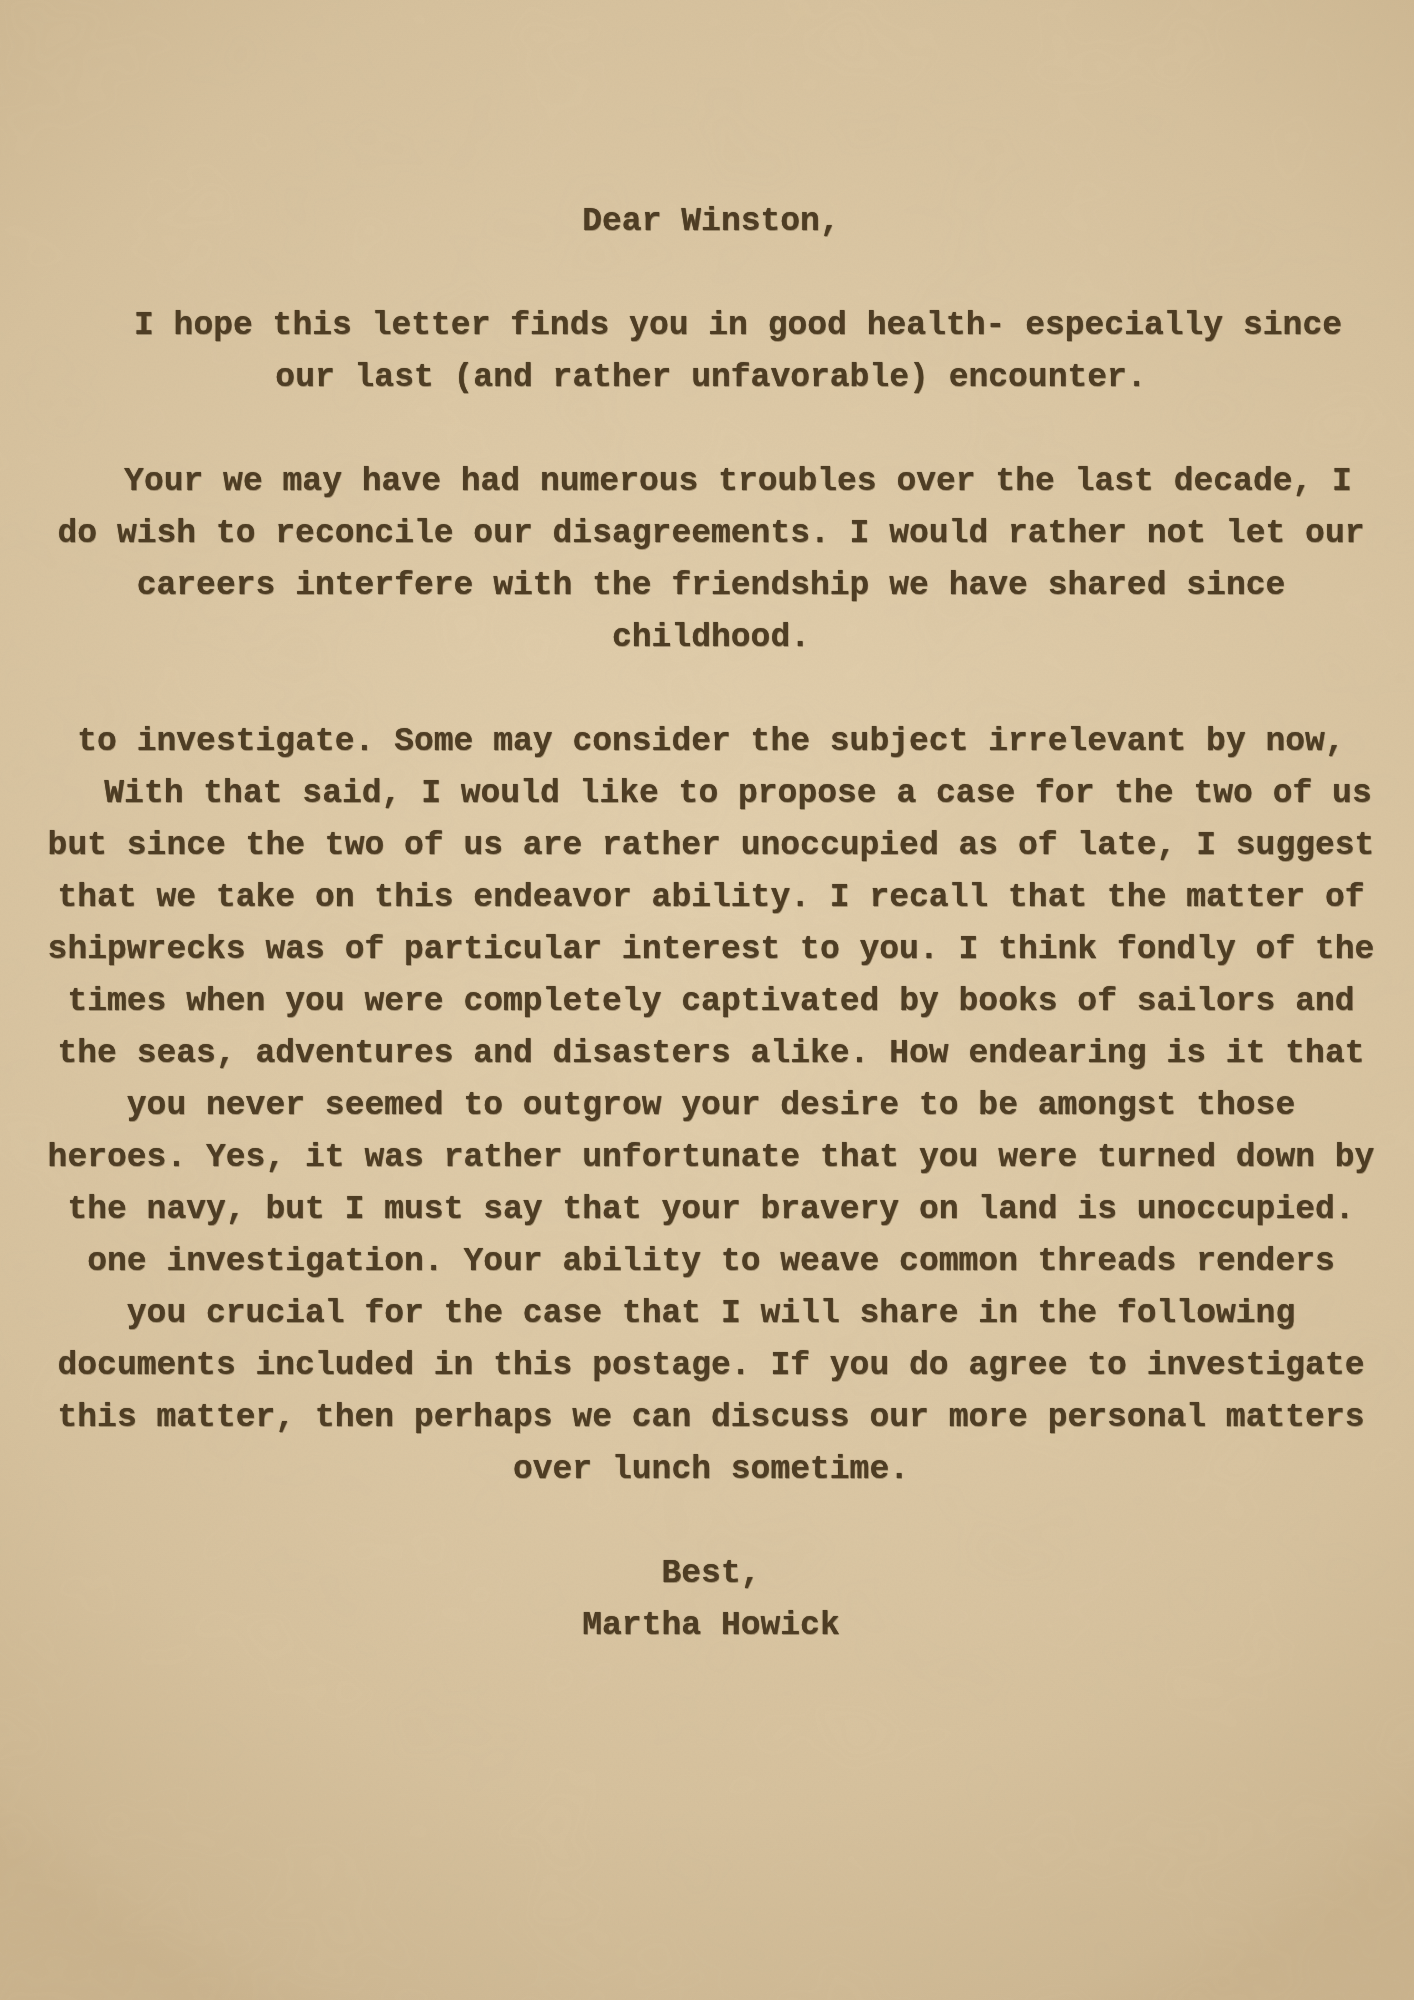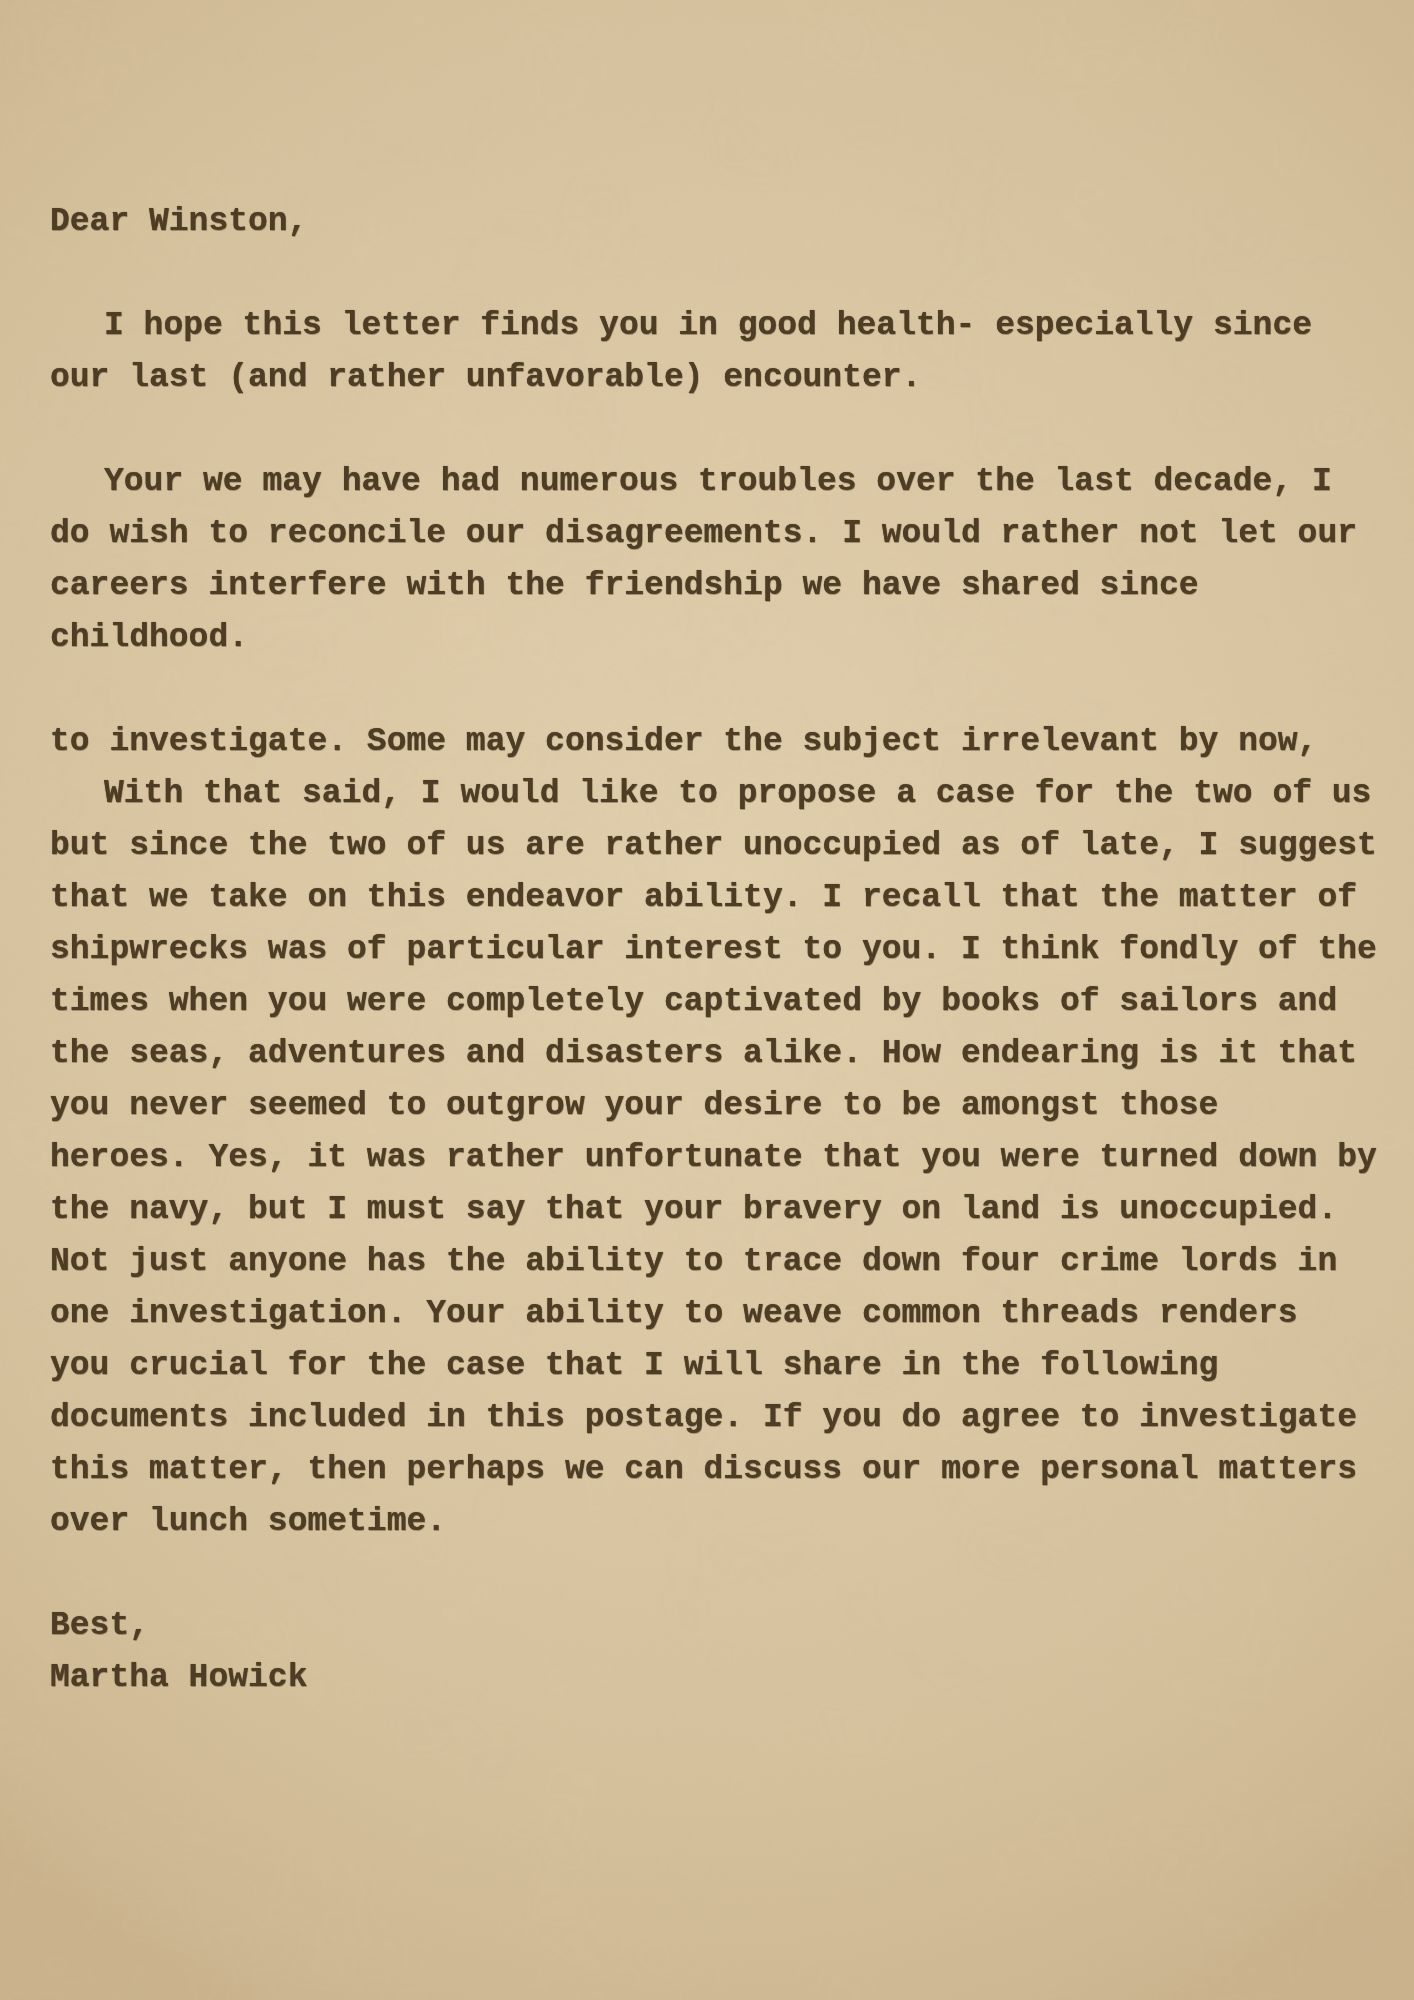--- a/index.html
+++ b/index.html
@@ -36,21 +36,22 @@
     box-sizing: border-box;
     padding: 196px 30px 0 38px;
     color: #4e3d24;
     font-size: 33px;
     font-weight: 700;
     line-height: 52px;
     letter-spacing: 0px;
     text-shadow: 0 0 1px rgba(74, 58, 32, 0.75), 0.5px 0.5px 0.5px rgba(74,58,32,0.35);
   }
   .para {
-    margin: 0 0 52px 12px;
+    margin: 0 0 52px 0;
+    text-align: center;
   }
   .line {
     white-space: pre;
   }
   .indent {
     text-indent: 54px;
   }
 </style>
 </head>
 <body>
@@ -94,21 +95,20 @@
       <div class="line">to investigate. Some may consider the subject irrelevant by now,</div>
       <div class="line indent">With that said, I would like to propose a case for the two of us</div>
       <div class="line">but since the two of us are rather unoccupied as of late, I suggest</div>
       <div class="line">that we take on this endeavor ability. I recall that the matter of</div>
       <div class="line">shipwrecks was of particular interest to you. I think fondly of the</div>
       <div class="line">times when you were completely captivated by books of sailors and</div>
       <div class="line">the seas, adventures and disasters alike. How endearing is it that</div>
       <div class="line">you never seemed to outgrow your desire to be amongst those</div>
       <div class="line">heroes. Yes, it was rather unfortunate that you were turned down by</div>
       <div class="line">the navy, but I must say that your bravery on land is unoccupied.</div>
-      <div class="line">Not just anyone has the ability to trace down four crime lords in</div>
       <div class="line">one investigation. Your ability to weave common threads renders</div>
       <div class="line">you crucial for the case that I will share in the following</div>
       <div class="line">documents included in this postage. If you do agree to investigate</div>
       <div class="line">this matter, then perhaps we can discuss our more personal matters</div>
       <div class="line">over lunch sometime.</div>
     </div>
 
     <div class="para">
       <div class="line">Best,</div>
       <div class="line">Martha Howick</div>

